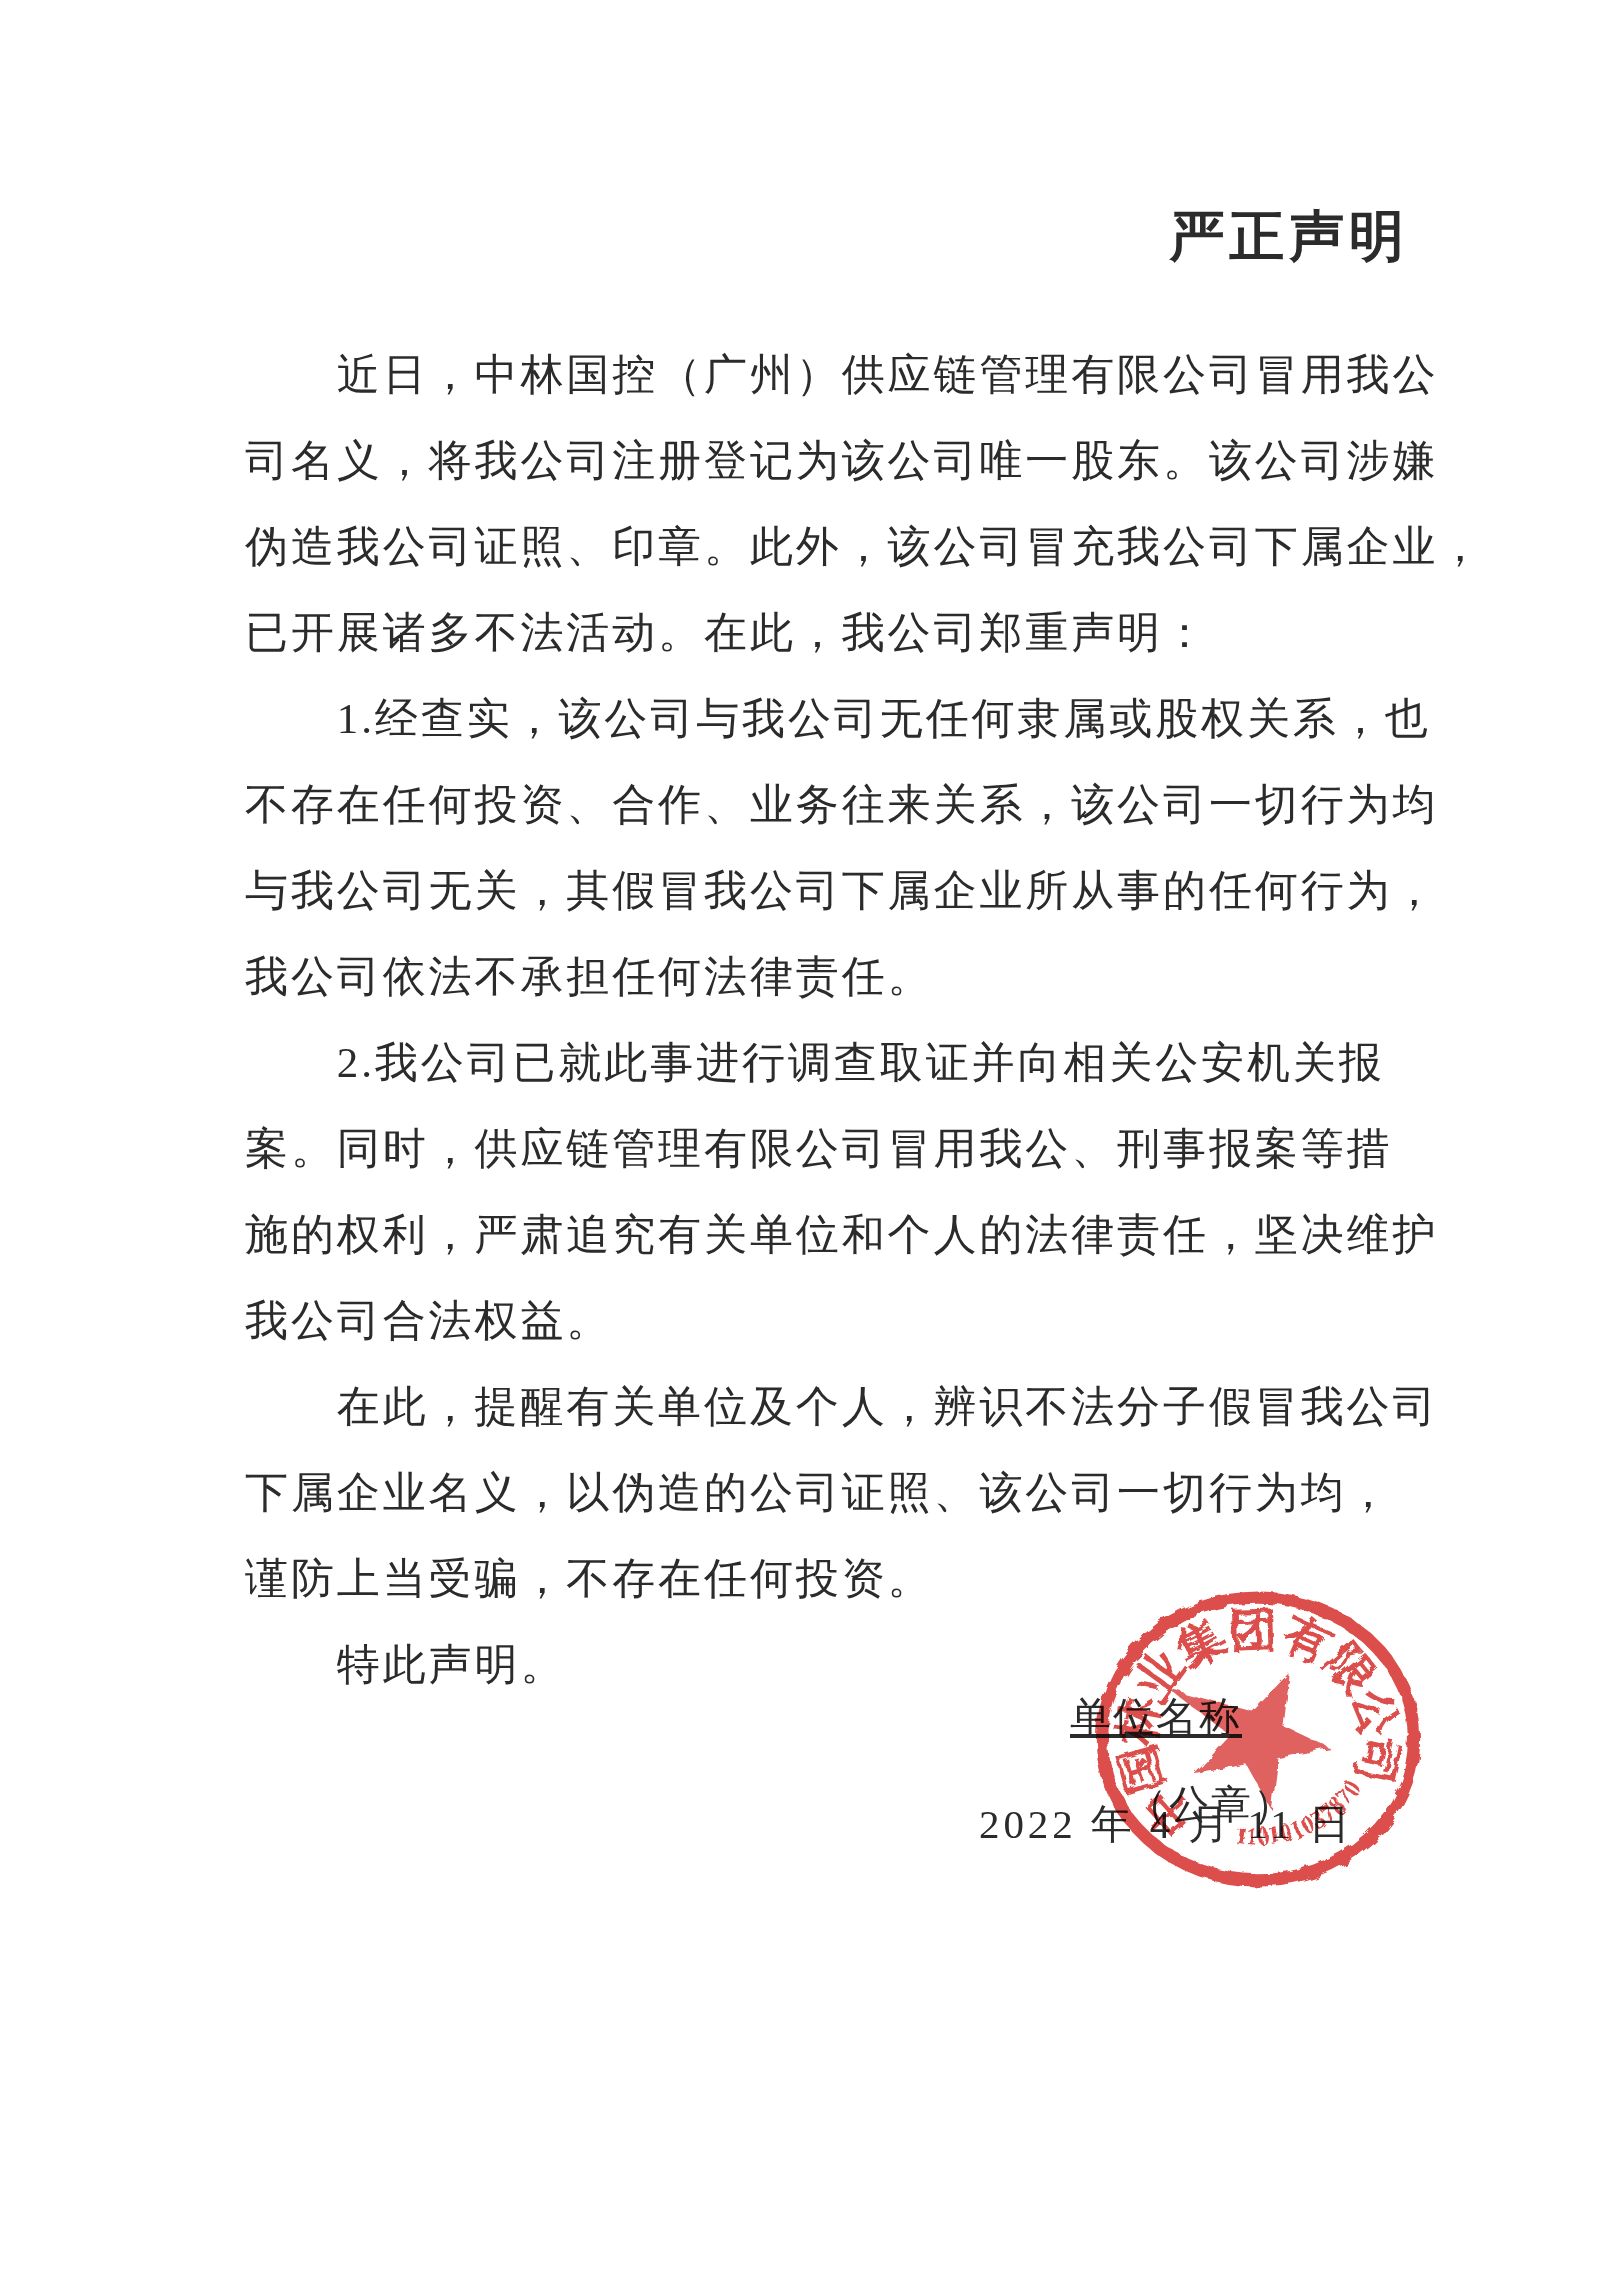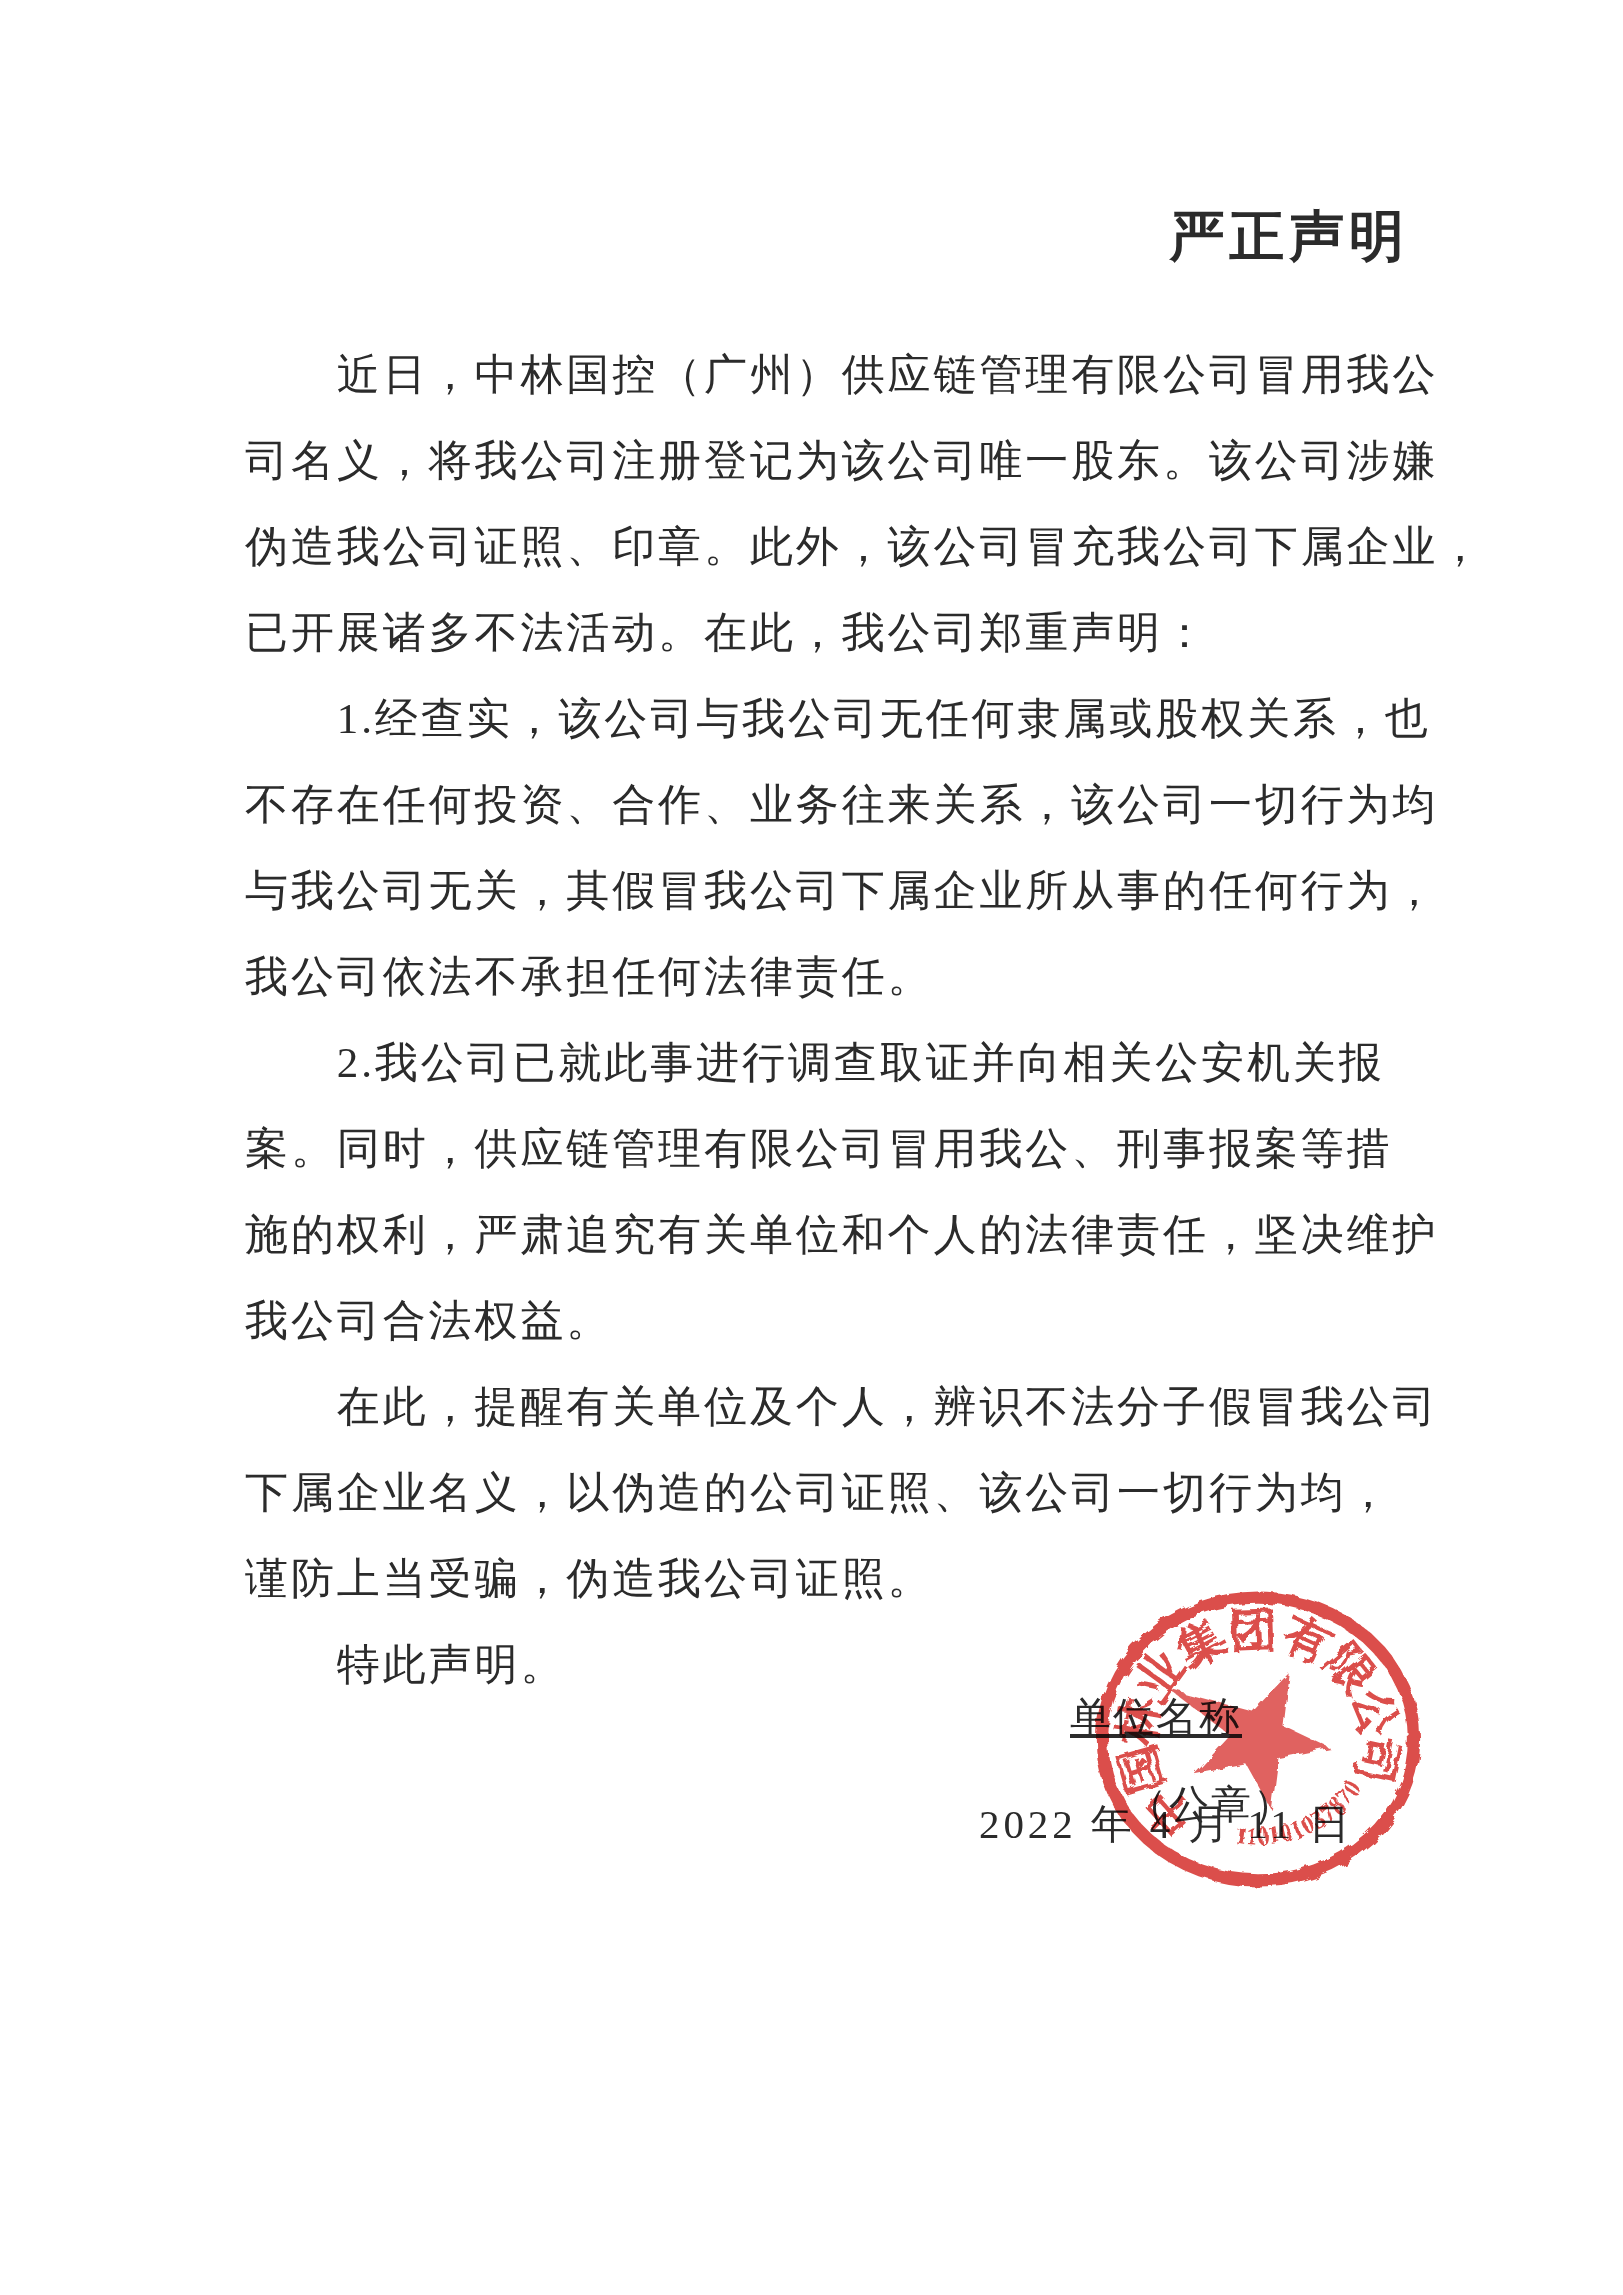--- a/index.html
+++ b/index.html
@@ -80,21 +80,21 @@
     <div class="line">　　1.经查实，该公司与我公司无任何隶属或股权关系，也</div>
     <div class="line">不存在任何投资、合作、业务往来关系，该公司一切行为均</div>
     <div class="line">与我公司无关，其假冒我公司下属企业所从事的任何行为，</div>
     <div class="line">我公司依法不承担任何法律责任。</div>
     <div class="line">　　2.我公司已就此事进行调查取证并向相关公安机关报</div>
     <div class="line">案。同时，供应链管理有限公司冒用我公、刑事报案等措</div>
     <div class="line">施的权利，严肃追究有关单位和个人的法律责任，坚决维护</div>
     <div class="line">我公司合法权益。</div>
     <div class="line">　　在此，提醒有关单位及个人，辨识不法分子假冒我公司</div>
     <div class="line">下属企业名义，以伪造的公司证照、该公司一切行为均，</div>
-    <div class="line">谨防上当受骗，伪造我公司证照。</div>
+    <div class="line">谨防上当受骗，不存在任何投资。</div>
     <div class="line">　　特此声明。</div>
   </div>
 
 <div class="sig-unit">单位名称</div>
 <div class="sig-seal">（公章）</div>
 <div class="sig-date">2022 年 4 月 11 日</div>
 
 <svg class="stamp" viewBox="0 0 700 640" xmlns="http://www.w3.org/2000/svg">
   <defs>
     <filter id="ink" x="-10%" y="-10%" width="120%" height="120%">

